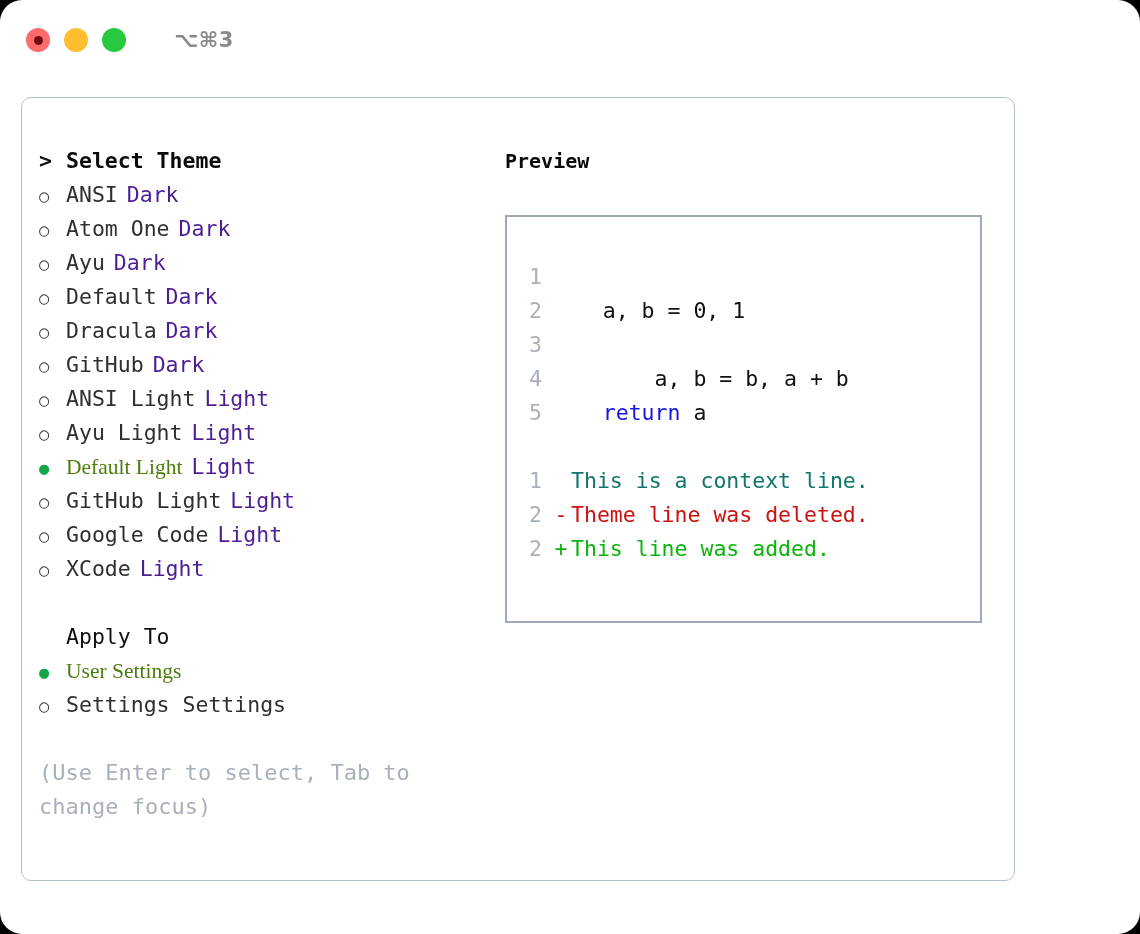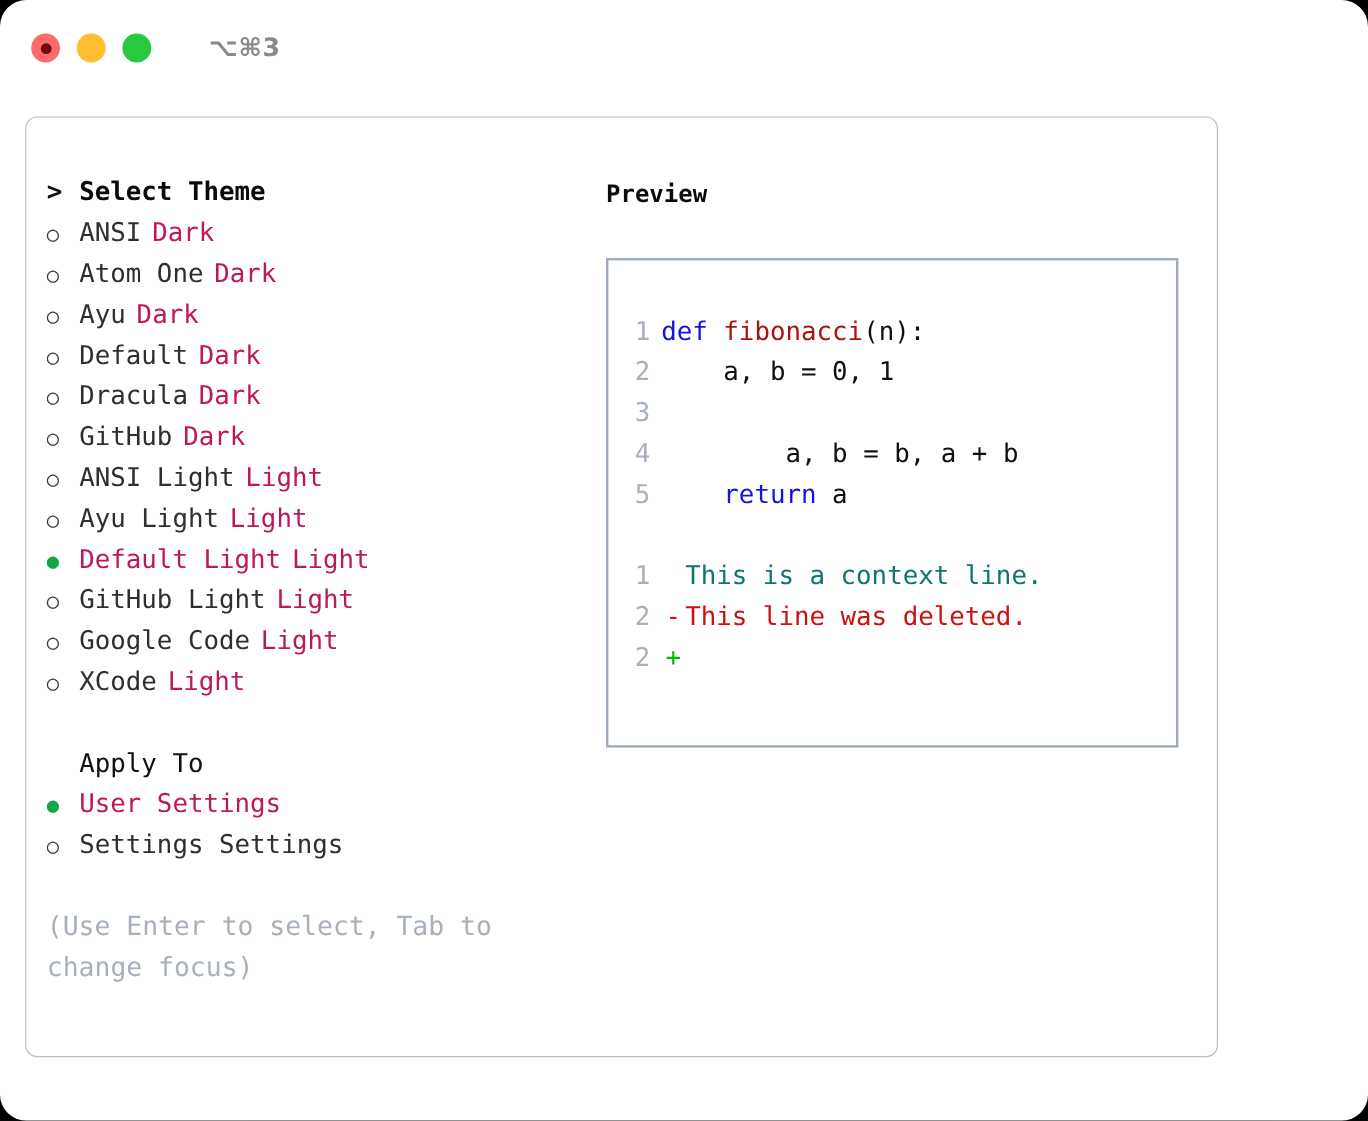--- a/index.html
+++ b/index.html
@@ -117,23 +117,23 @@
   }
   .marker-radio-on {
     color: #13a54a;
     font-size: 17px;
   }
   .row-label { color: #2f2f33; }
   .row-label.heading {
     color: #0a0a0a;
     font-weight: bold;
   }
-  .row-label.selected { color: #be185d; }
+  .row-label.selected { color: #4d7c0f; font-family: Liberation Serif, serif; }
   .row-variant {
-    color: #be185d;
+    color: #4c1d95;
     margin-left: 9px;
     text-align: center;
   }
 
   #apply-to-heading { margin-top: 34px; }
   #apply-to-heading .row-label {
     color: #101014;
   }
 
   #hint-text {
@@ -247,30 +247,30 @@
             <div class="row"><span class="marker marker-radio-off">○</span><span class="row-label">Settings Settings</span></div>
           </div>
 
         <div id="hint-text">(Use Enter to select, Tab to change focus)</div>
       </div>
 
       <div id="right-column">
         <div id="preview-heading">Preview</div>
         <div id="preview-box">
           <div id="code-block">
-              <div class="code-line"><span class="ln">1</span><span class="code-text"><span class="tok-kw">def </span><span class="tok-fn">fibonacci</span><span class="tok-plain">(n):</span></span></div>
+              <div class="code-line"><span class="ln">1</span></div>
               <div class="code-line"><span class="ln">2</span><span class="code-text"><span class="tok-plain">    a, b = 0, 1</span></span></div>
               <div class="code-line"><span class="ln">3</span></div>
               <div class="code-line"><span class="ln">4</span><span class="code-text"><span class="tok-plain">        a, b = b, a + b</span></span></div>
               <div class="code-line"><span class="ln">5</span><span class="code-text"><span class="tok-plain">    </span><span class="tok-kw">return</span><span class="tok-plain"> a</span></span></div>
             </div>
           <div class="code-gap"></div>
           <div id="diff-block">
               <div class="code-line"><span class="ln">1</span><span class="diff-mark diff-context"> </span><span class="code-text diff-context">This is a context line.</span></div>
-              <div class="code-line"><span class="ln">2</span><span class="diff-mark diff-del">-</span><span class="code-text diff-del">This line was deleted.</span></div>
-              <div class="code-line"><span class="ln">2</span><span class="diff-mark diff-add">+</span></div>
+              <div class="code-line"><span class="ln">2</span><span class="diff-mark diff-del">-</span><span class="code-text diff-del">Theme line was deleted.</span></div>
+              <div class="code-line"><span class="ln">2</span><span class="diff-mark diff-add">+</span><span class="code-text diff-add">This line was added.</span></div>
             </div>
         </div>
       </div>
 
     </div>
   </div>
 </div>
 
 </body></html>

